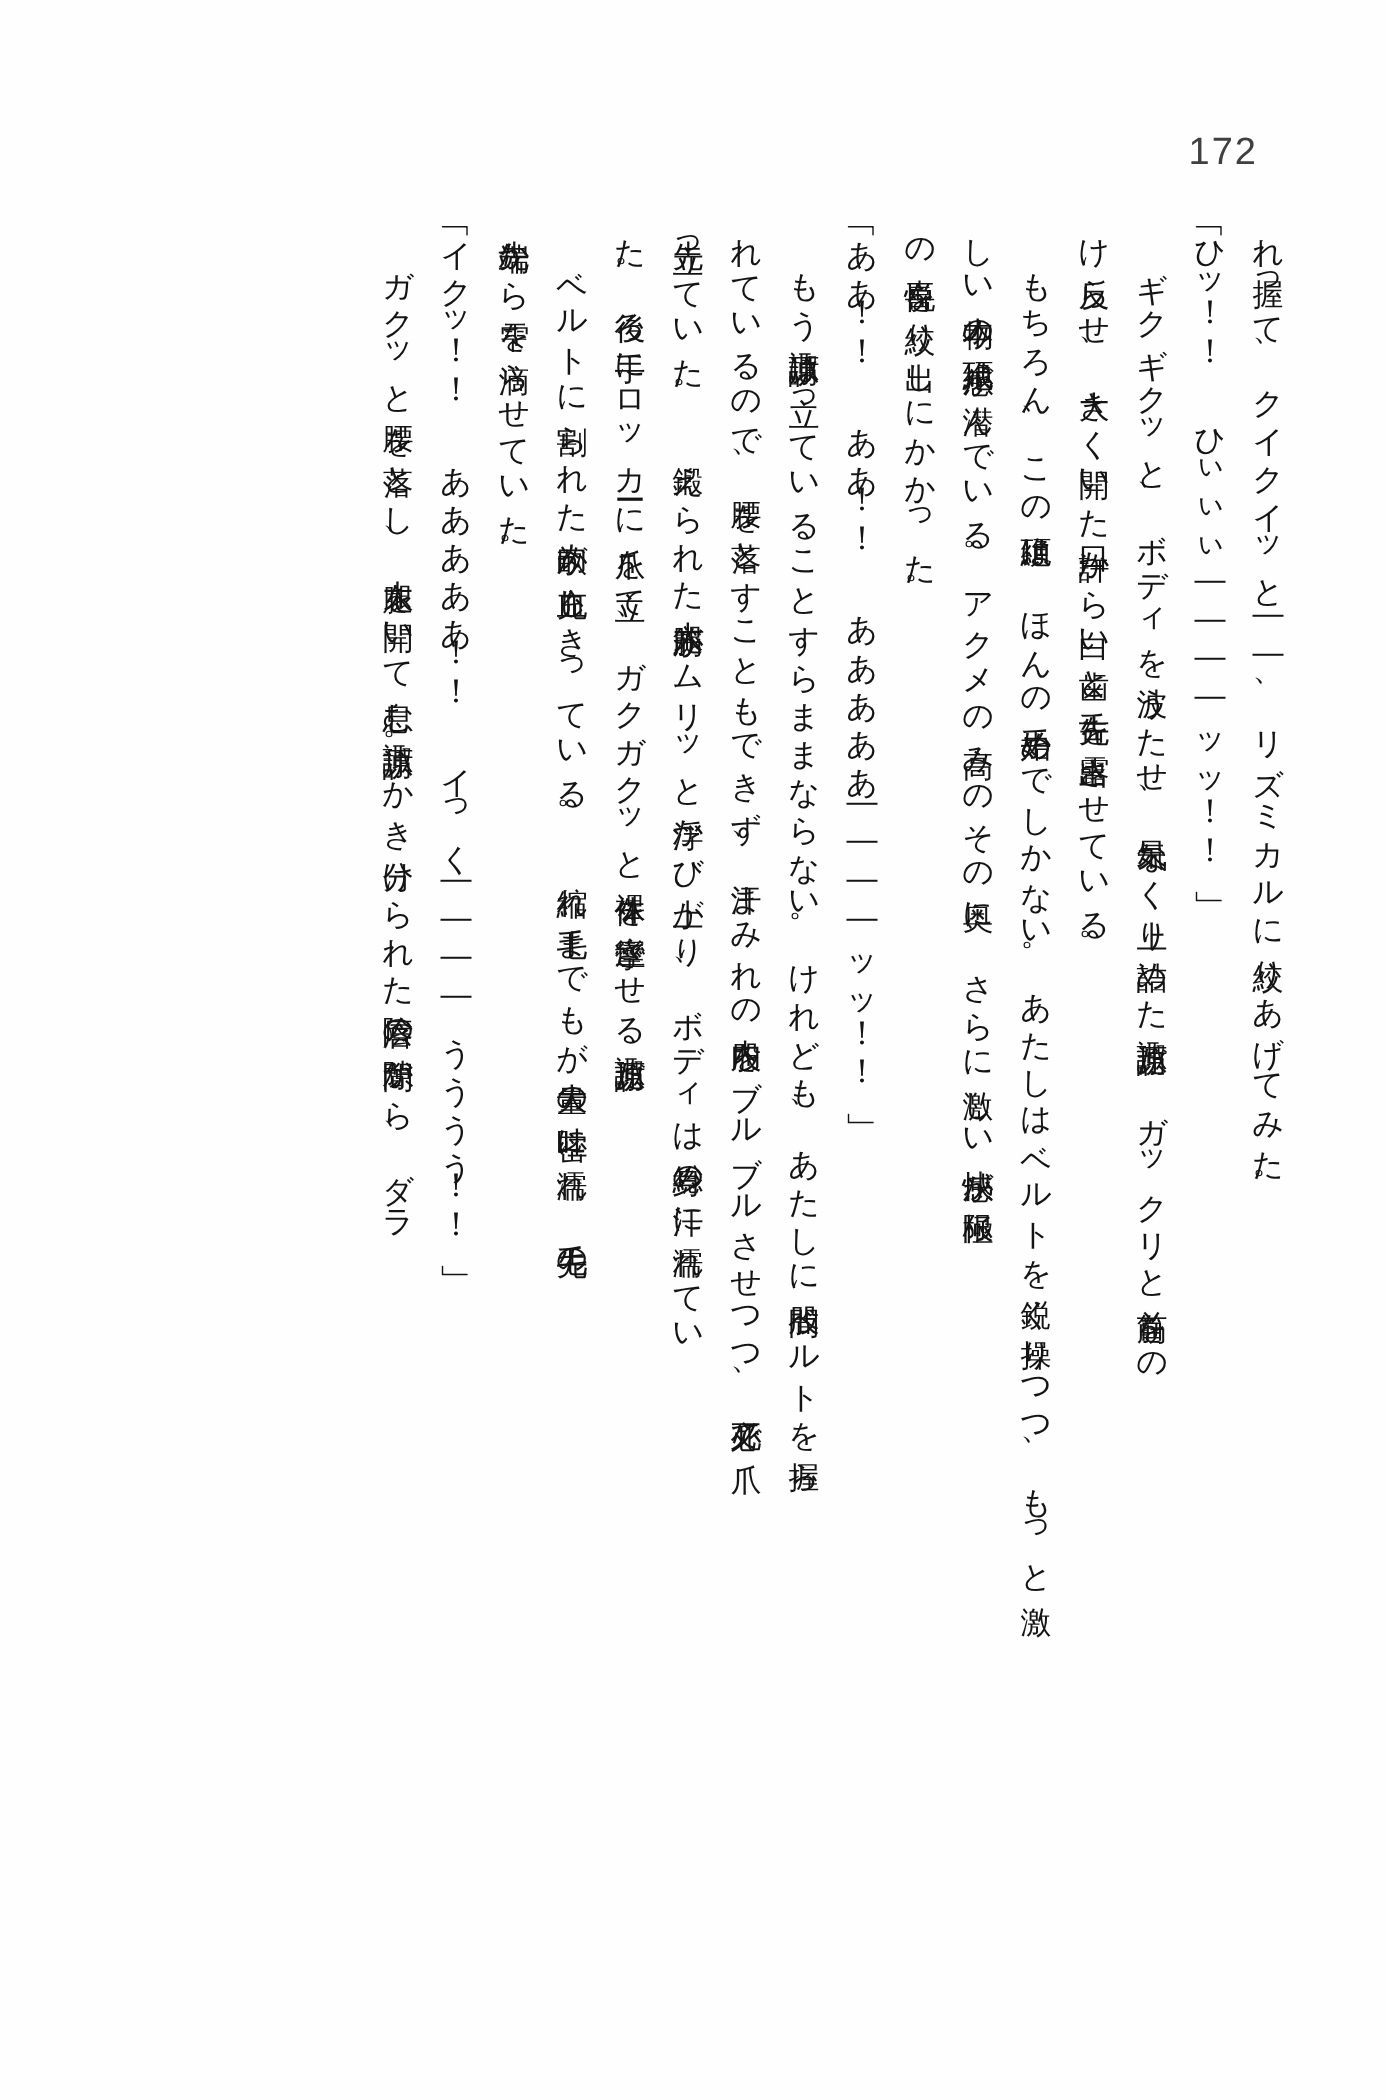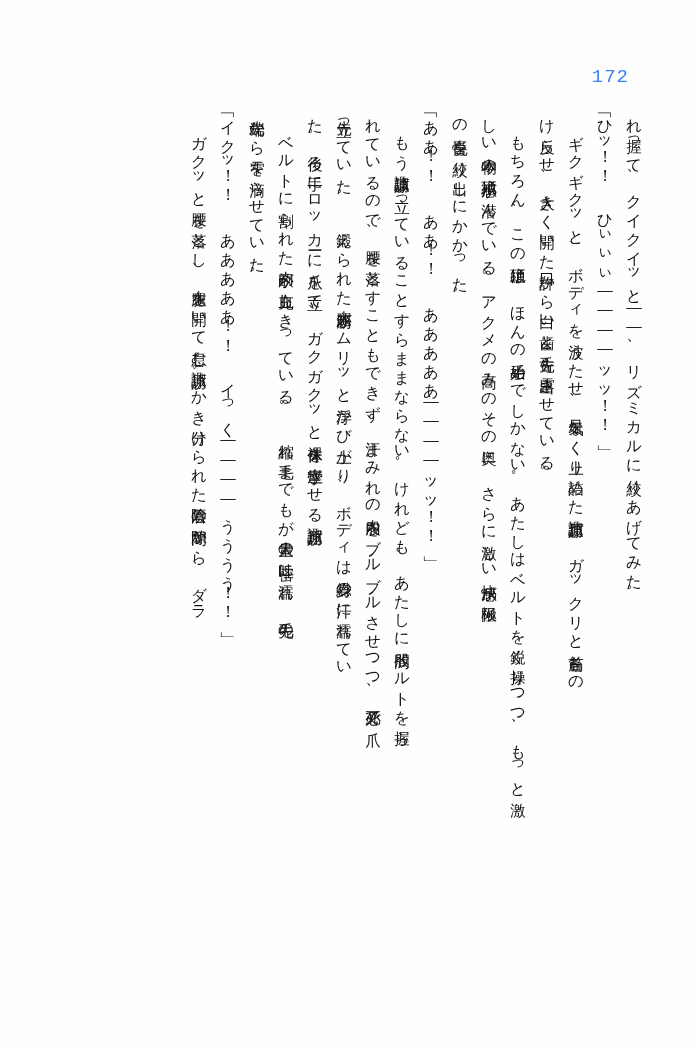--- a/index.html
+++ b/index.html
@@ -20,22 +20,22 @@
     height: 1050px;
     background: #fefefe;
     box-sizing: border-box;
   }
   #page-number {
     position: absolute;
     top: 66px;
     right: 64px;
     font-size: 19px;
     letter-spacing: 1px;
-    color: #3b82f6;
-    font-family: Liberation Mono, monospace;
+    color: #404040;
+    font-family: Liberation Sans, sans-serif;
     margin-left: 47px;
   }
   #text-body {
     position: absolute;
     top: 108px;
     right: 52px;
     left: 52px;
     bottom: 34px;
     display: flex;
     flex-direction: row-reverse;

